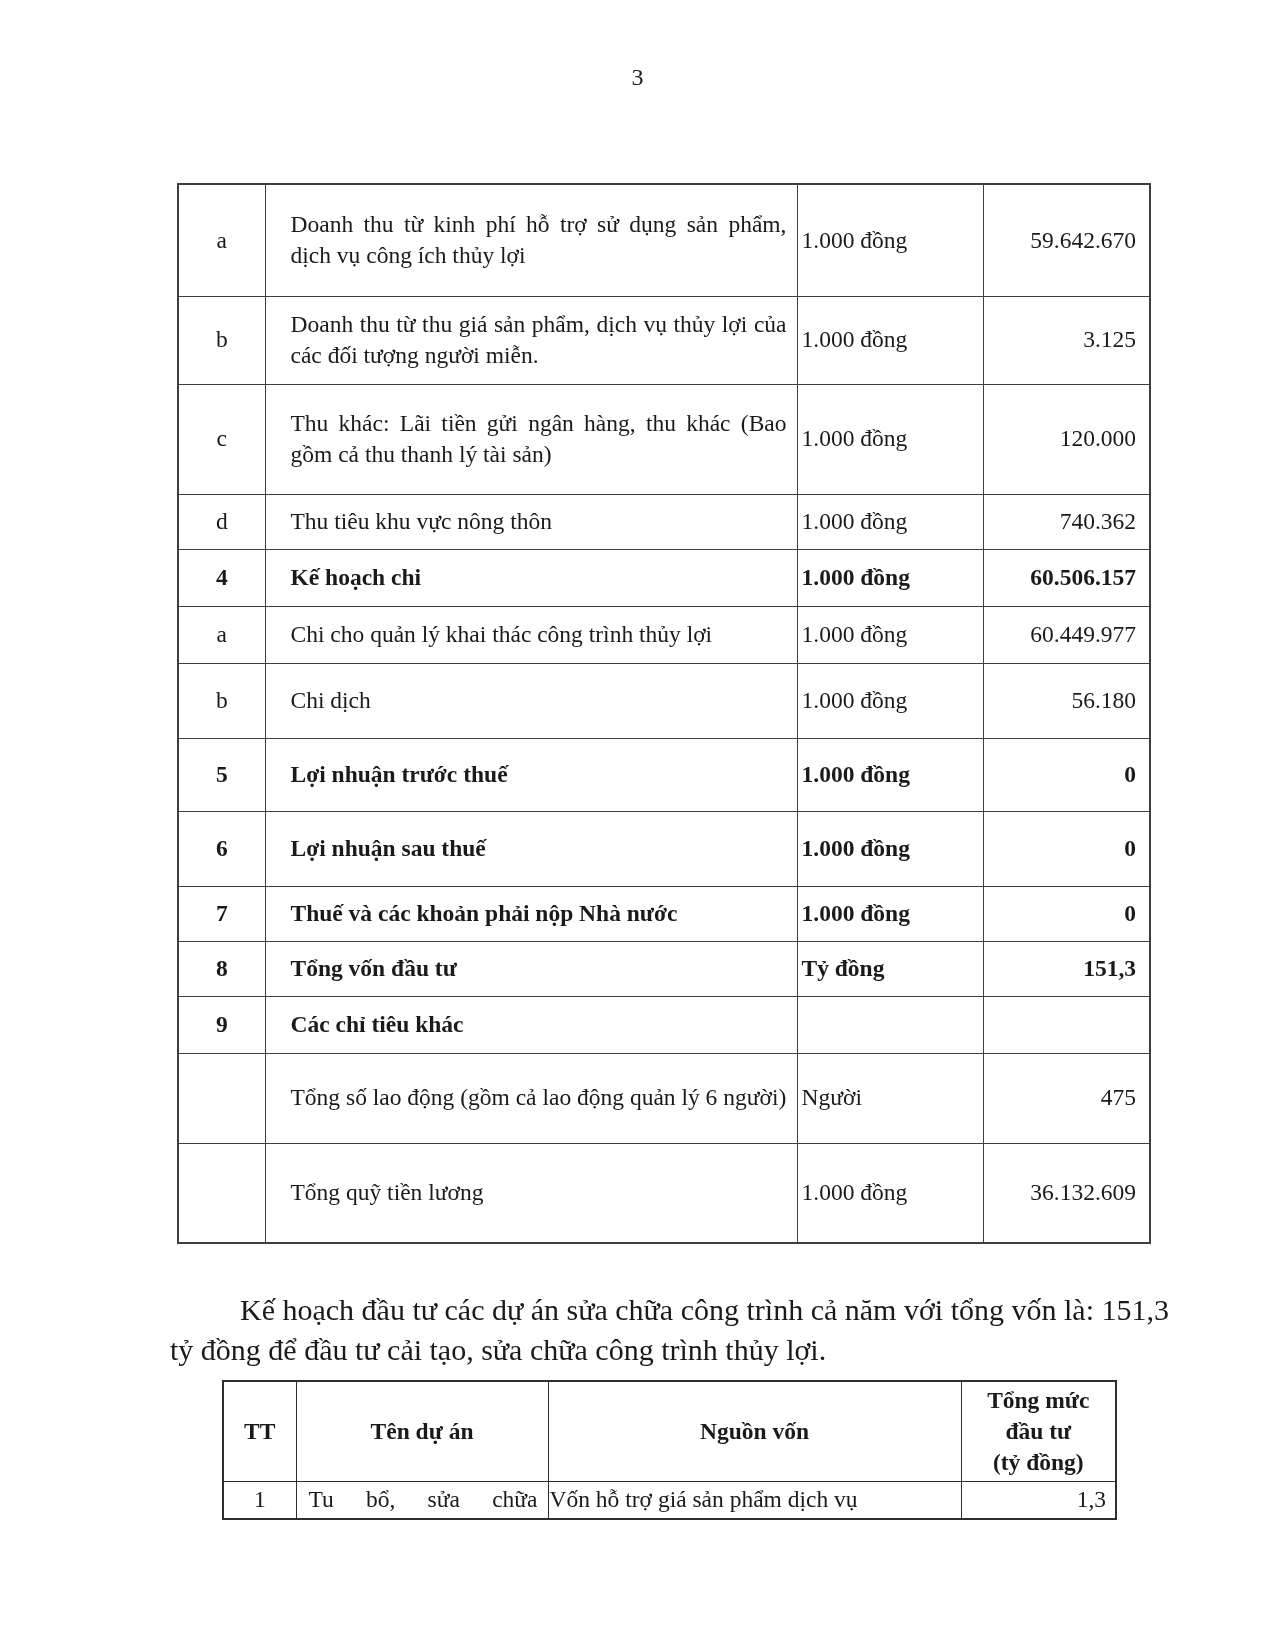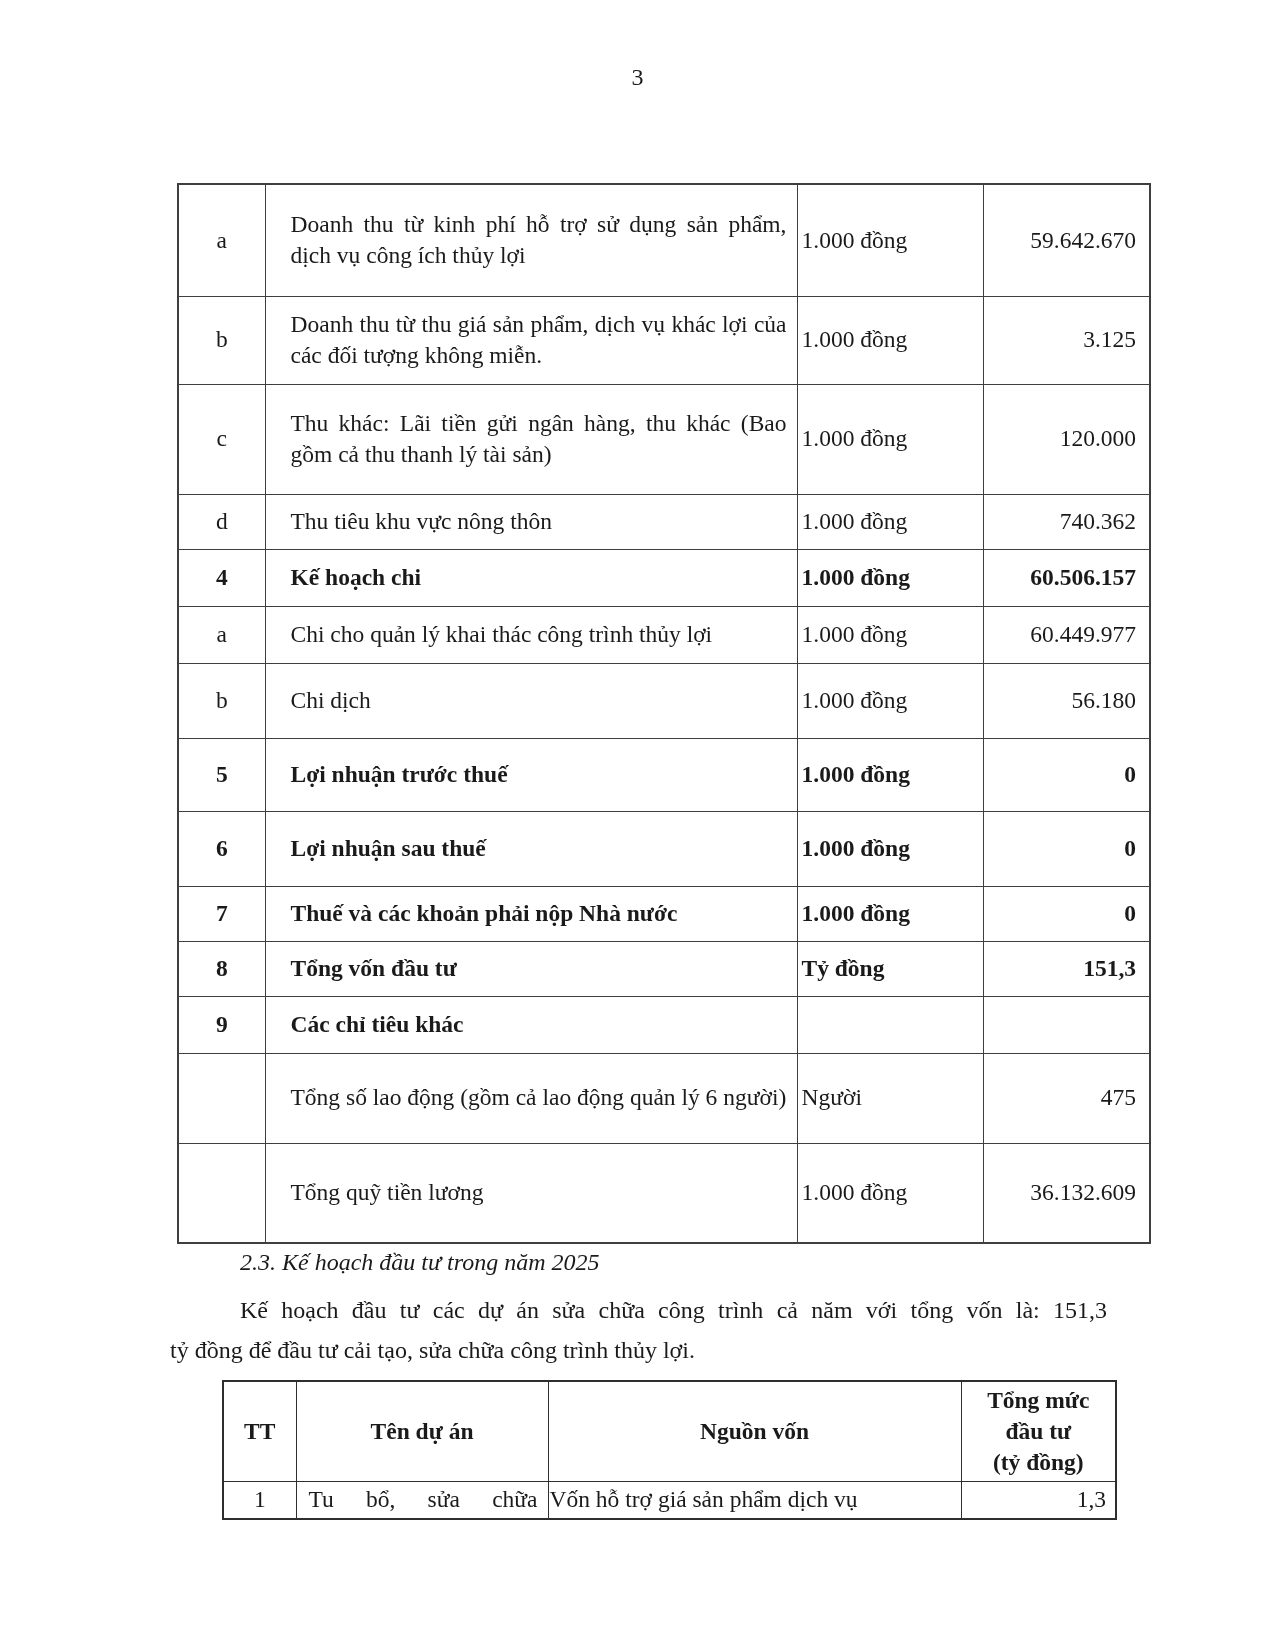--- a/index.html
+++ b/index.html
@@ -70,21 +70,21 @@
     left: 240px;
     top: 1249px;
     font-size: 24px;
     font-style: italic;
   }
   .section-paragraph {
     position: absolute;
     left: 170px;
     top: 1290px;
     width: 937px;
-    font-size: 24px;
+    font-size: 30px;
     line-height: 40px;
   }
   .para-line1 {
     text-align: justify;
     text-align-last: justify;
     text-indent: 70px;
     white-space: nowrap;
   }
   .para-line2 { text-align: left; }
 
@@ -144,21 +144,21 @@
         </colgroup>
       <tbody id="plan-body">
           <tr>
             <td class="c-no">a</td>
             <td class="c-label">Doanh thu từ kinh phí hỗ trợ sử dụng sản phẩm, dịch vụ công ích thủy lợi</td>
             <td class="c-unit">1.000 đồng</td>
             <td class="c-value">59.642.670</td>
           </tr>
           <tr>
             <td class="c-no">b</td>
-            <td class="c-label">Doanh thu từ thu giá sản phẩm, dịch vụ khác lợi của các đối tượng không miễn.</td>
+            <td class="c-label">Doanh thu từ thu giá sản phẩm, dịch vụ thủy lợi của các đối tượng người miễn.</td>
             <td class="c-unit">1.000 đồng</td>
             <td class="c-value">3.125</td>
           </tr>
           <tr>
             <td class="c-no">c</td>
             <td class="c-label">Thu khác: Lãi tiền gửi ngân hàng, thu khác (Bao gồm cả thu thanh lý tài sản)</td>
             <td class="c-unit">1.000 đồng</td>
             <td class="c-value">120.000</td>
           </tr>
           <tr>
@@ -224,21 +224,20 @@
           <tr>
             <td class="c-no"></td>
             <td class="c-label">Tổng quỹ tiền lương</td>
             <td class="c-unit">1.000 đồng</td>
             <td class="c-value">36.132.609</td>
           </tr>
         </tbody>
     </table>
   </div>
 
-  <div class="section-heading">2.3. Kế hoạch đầu tư trong năm 2025</div>
 
   <div class="section-paragraph">
     <div class="para-line1">Kế hoạch đầu tư các dự án sửa chữa công trình cả năm với tổng vốn là: 151,3</div>
     <div class="para-line2">tỷ đồng để đầu tư cải tạo, sửa chữa công trình thủy lợi.</div>
   </div>
 
   <div class="invest-table-wrap">
     <table class="t2">
       <colgroup>
           <col class="c1">

